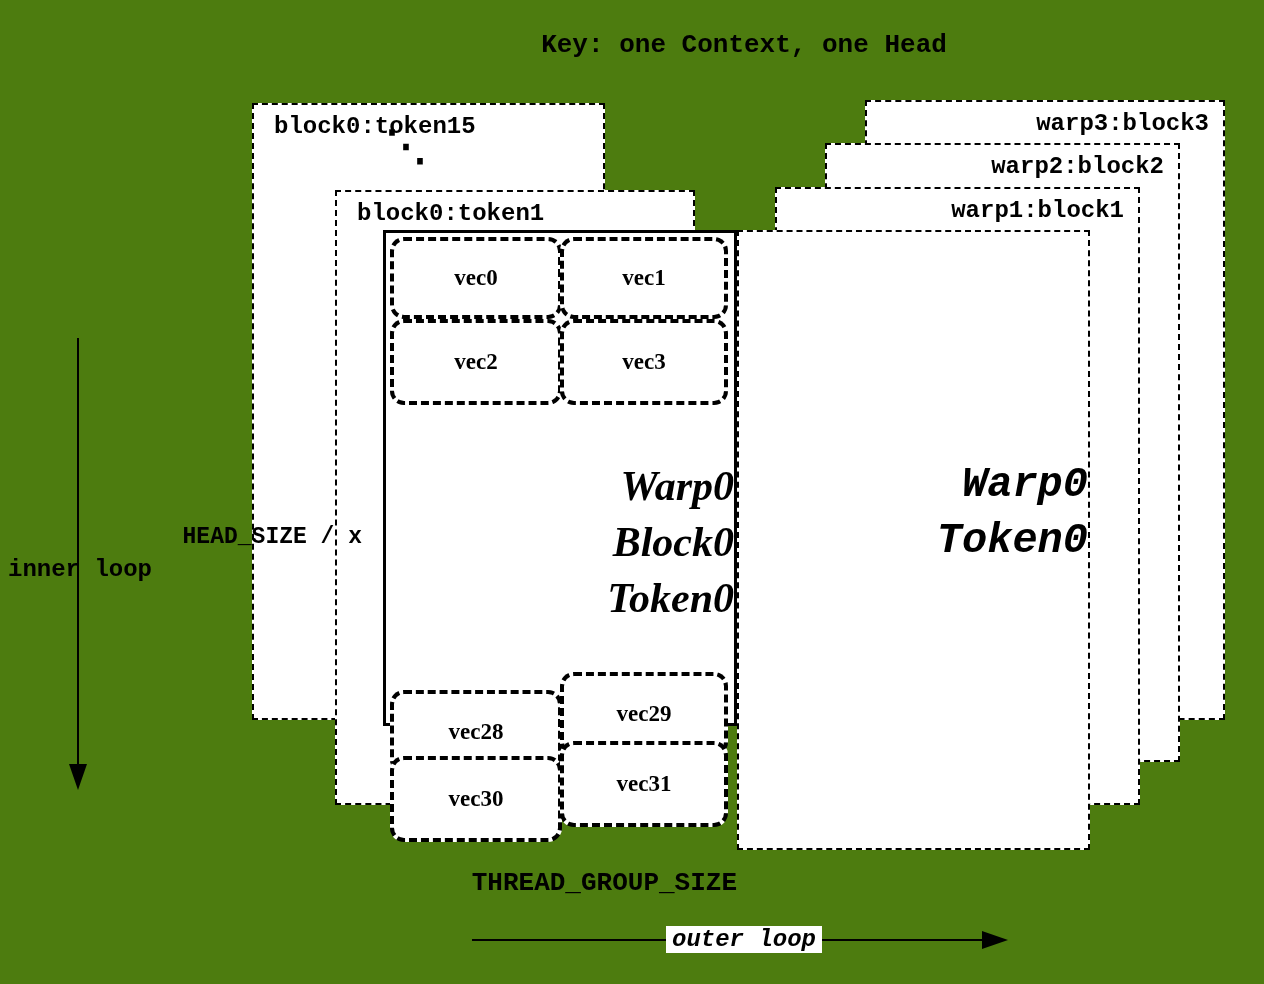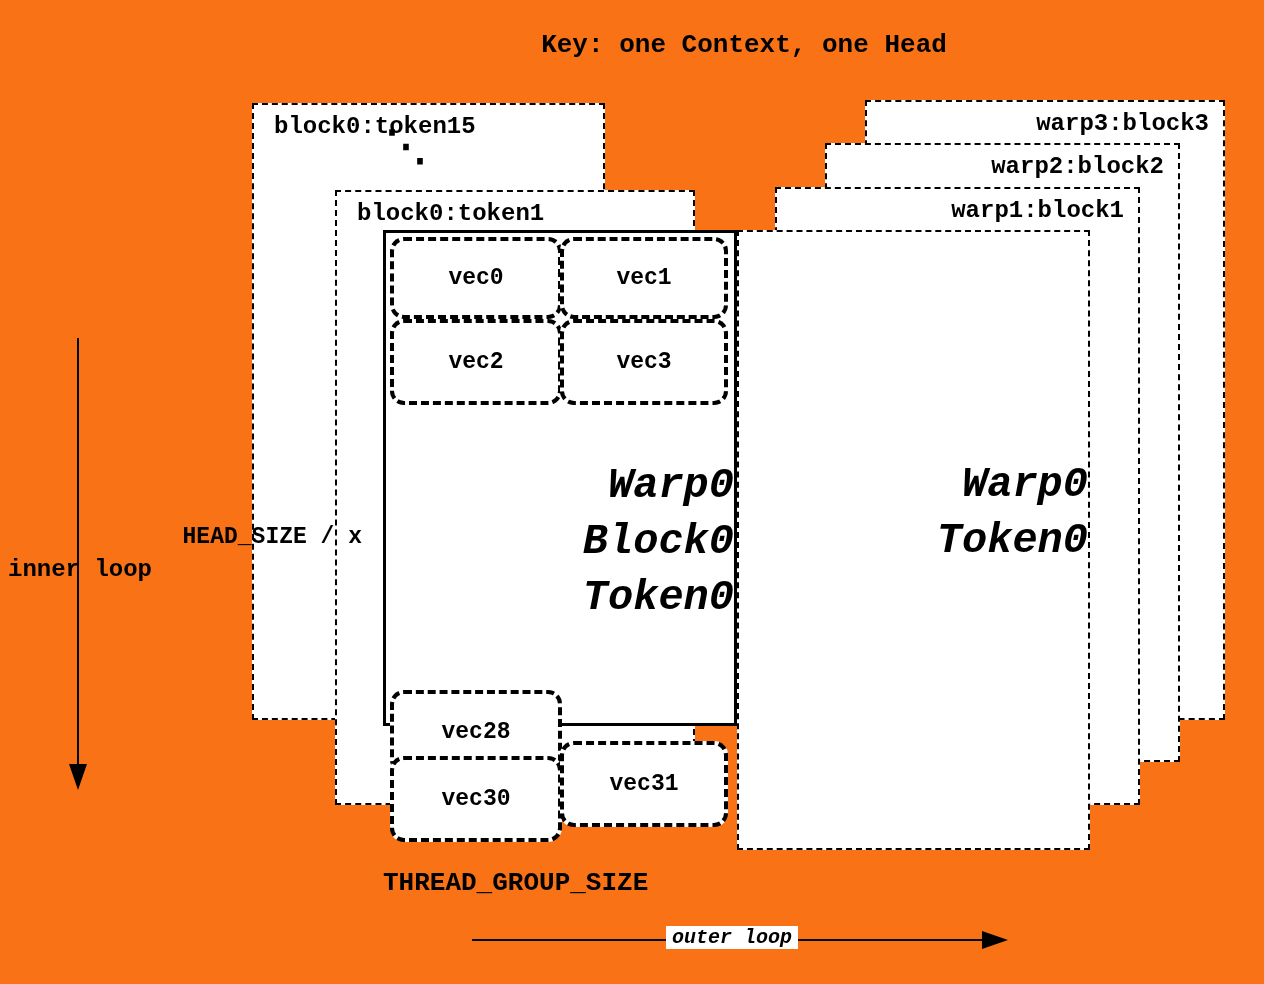--- a/index.html
+++ b/index.html
@@ -5,21 +5,21 @@
   * { margin: 0; padding: 0; box-sizing: border-box; }
   html, body { background: #fff; }
   body {
     font-family: "Liberation Mono", "DejaVu Sans Mono", monospace;
     color: #000;
   }
   .canvas {
     position: relative;
     width: 1264px;
     height: 984px;
-    background: #f97316;
+    background: #4d7c0f;
     overflow: hidden;
   }
 
   
   .title {
     position: absolute;
     top: 30px;
     left: 744px;
     transform: translateX(-50%);
     font-size: 26px;
@@ -66,20 +66,21 @@
   }
   #block4 {
     left: 737px; top: 230px; width: 353px; height: 620px;
     border: 2px dashed #000;
     z-index: 4;
   }
   #block0 {
     left: 383px; top: 230px; width: 354px; height: 496px;
     border: 3px solid #000;
     z-index: 5;
+    font-family: Liberation Serif, serif;
   }
   .block-text {
     position: absolute;
     left: 0; right: 0; top: 225px;
     text-align: right;
     font-size: 42px;
     font-weight: bold;
     font-style: italic;
     line-height: 56px;
   }
@@ -119,30 +120,30 @@
     position: absolute;
     left: 8px; top: 556px;
     font-size: 24px;
     font-weight: bold;
     white-space: nowrap;
     z-index: 6;
   }
   .thread-group {
     position: absolute;
     left: 383px; top: 868px; width: 354px;
-    text-align: left;
+    text-align: right;
     font-size: 26px;
     font-weight: bold;
     white-space: nowrap;
     z-index: 6;
   }
   .outer-loop {
     position: absolute;
     left: 666px; top: 926px;
-    font-size: 20px;
+    font-size: 24px;
     font-weight: bold;
     font-style: italic;
     background: #fff;
     padding: 0 6px;
     white-space: nowrap;
     z-index: 7;
   }
   .arrow-svg { position: absolute; z-index: 6; }
   #arrow-inner { left: 64px; top: 338px; }
   #arrow-outer { left: 472px; top: 926px; }
@@ -195,20 +196,23 @@
 
     <div class="block-text">
       <div>Warp0</div>
       <div>Block0</div>
       <div>Token0</div>
     </div>
 
     <div class="vec" id="v28">
         <span>vec28</span>
       </div>
+    <div class="vec" id="v29">
+        <span>vec29</span>
+      </div>
     <div class="vec" id="v30">
         <span>vec30</span>
       </div>
     <div class="vec" id="v31">
         <span>vec31</span>
       </div>
   </div>
 
   <div class="head-size">HEAD_SIZE / x</div>
   <div class="inner-loop">inner loop</div>

